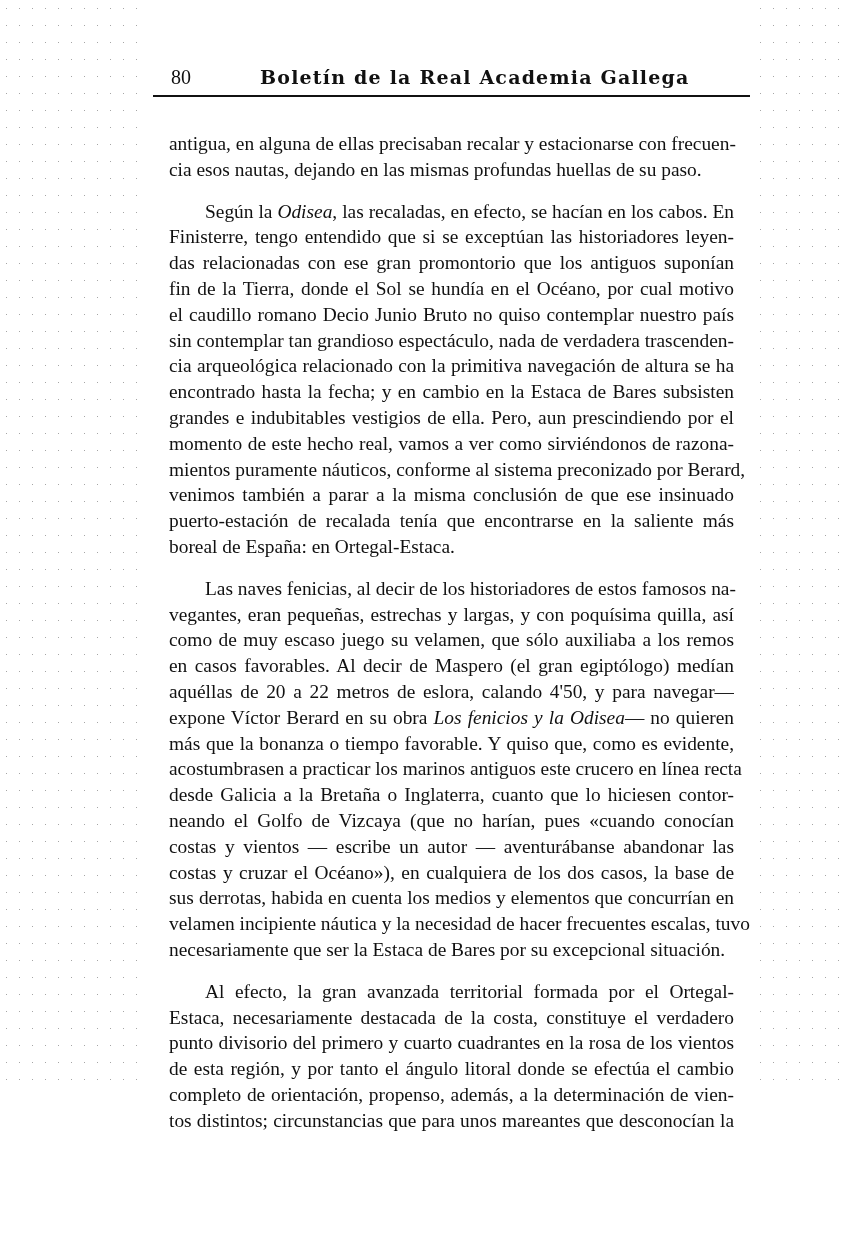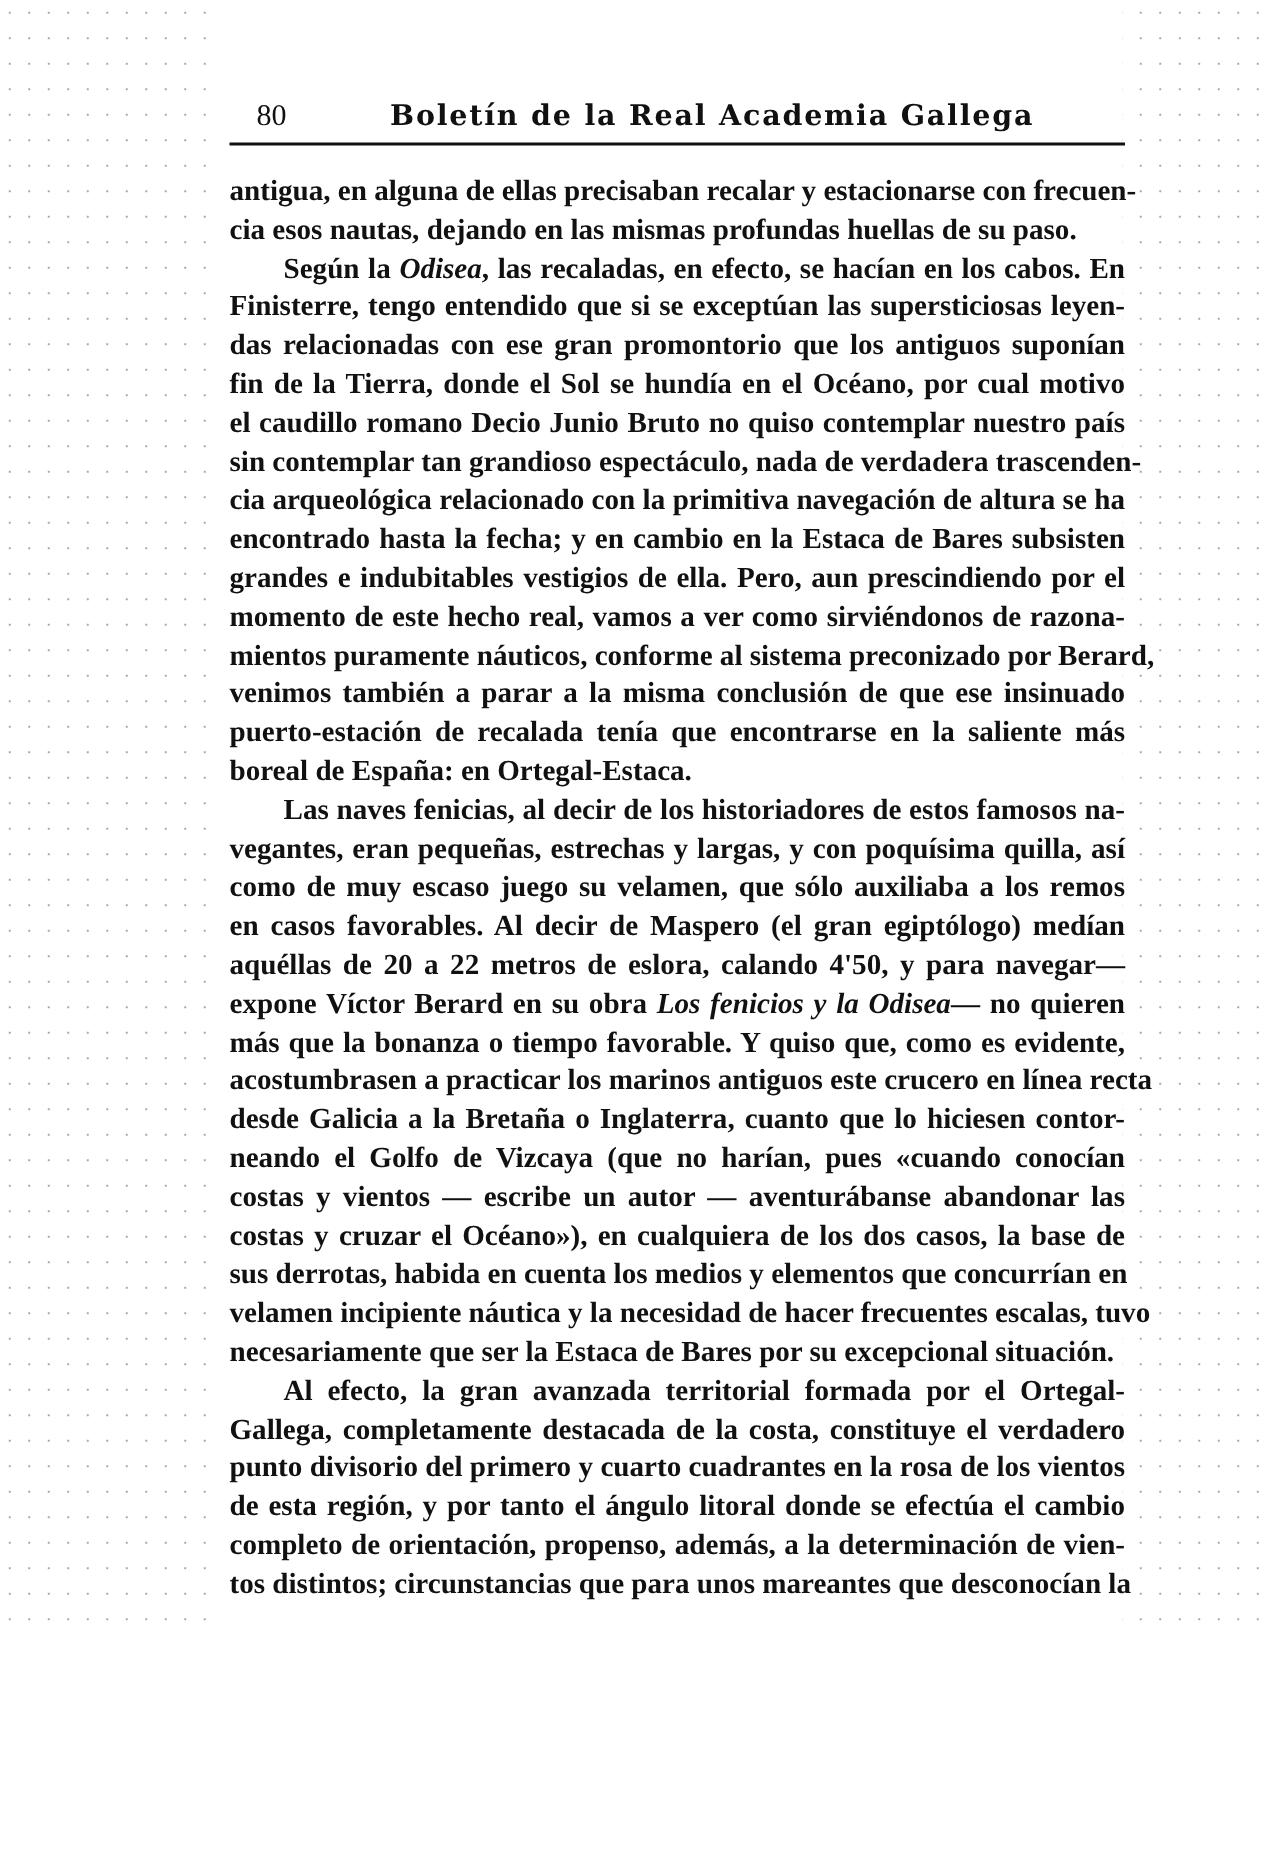--- a/index.html
+++ b/index.html
@@ -25,42 +25,42 @@
     font-family:"DejaVu Serif", serif; font-weight:bold;
   }
   .head-rule {
     position:absolute; left:153px; top:95px; width:597px; height:2px; background:#111;
   }
   .text-block {
     position:absolute; left:153px; top:115px; width:597px;
     font-family:"Liberation Serif", serif; font-size:19.4px; line-height:25.8px; color:#111;
     text-align:justify;
   }
-  .para { margin:0; text-indent:0;font-weight:bold; }
+  .para { margin:16px; text-indent:0; }
   .line { display:block; text-align:justify; text-align-last:justify; white-space:nowrap; height:25.8px; }
   .line.last { text-align-last:left; }
   em { font-style:italic; }
 </style>
 </head>
 <body>
 
 <div class="page">
   <div class="running-head">
     <span class="folio">80</span>
     <span class="journal-title">Boletín de la Real Academia Gallega</span>
   </div>
   <div class="head-rule"></div>
   <div class="text-block" id="text-block">
       <div class="para">
         <span class="line">antigua, en alguna de ellas precisaban recalar y estacionarse con frecuen-</span>
         <span class="line last">cia esos nautas, dejando en las mismas profundas huellas de su paso.</span>
       </div>
       <div class="para">
         <span class="line" style="text-indent: 36px;">Según la <em>Odisea</em>, las recaladas, en efecto, se hacían en los cabos. En</span>
-        <span class="line">Finisterre, tengo entendido que si se exceptúan las supersticiosas leyen-</span>
+        <span class="line">Finisterre, tengo entendido que si se exceptúan las historiadores leyen-</span>
         <span class="line">das relacionadas con ese gran promontorio que los antiguos suponían</span>
         <span class="line">fin de la Tierra, donde el Sol se hundía en el Océano, por cual motivo</span>
         <span class="line">el caudillo romano Decio Junio Bruto no quiso contemplar nuestro país</span>
         <span class="line">sin contemplar tan grandioso espectáculo, nada de verdadera trascenden-</span>
         <span class="line">cia arqueológica relacionado con la primitiva navegación de altura se ha</span>
         <span class="line">encontrado hasta la fecha; y en cambio en la Estaca de Bares subsisten</span>
         <span class="line">grandes e indubitables vestigios de ella. Pero, aun prescindiendo por el</span>
         <span class="line">momento de este hecho real, vamos a ver como sirviéndonos de razona-</span>
         <span class="line">mientos puramente náuticos, conforme al sistema preconizado por Berard,</span>
         <span class="line">venimos también a parar a la misma conclusión de que ese insinuado</span>
@@ -79,20 +79,20 @@
         <span class="line">desde Galicia a la Bretaña o Inglaterra, cuanto que lo hiciesen contor-</span>
         <span class="line">neando el Golfo de Vizcaya (que no harían, pues «cuando conocían</span>
         <span class="line">costas y vientos — escribe un autor — aventurábanse abandonar las</span>
         <span class="line">costas y cruzar el Océano»), en cualquiera de los dos casos, la base de</span>
         <span class="line">sus derrotas, habida en cuenta los medios y elementos que concurrían en</span>
         <span class="line">velamen incipiente náutica y la necesidad de hacer frecuentes escalas, tuvo</span>
         <span class="line last">necesariamente que ser la Estaca de Bares por su excepcional situación.</span>
       </div>
       <div class="para">
         <span class="line" style="text-indent: 36px;">Al efecto, la gran avanzada territorial formada por el Ortegal-</span>
-        <span class="line">Gallega, completamente destacada de la costa, constituye el verdadero</span>
+        <span class="line">Estaca, necesariamente destacada de la costa, constituye el verdadero</span>
         <span class="line">punto divisorio del primero y cuarto cuadrantes en la rosa de los vientos</span>
         <span class="line">de esta región, y por tanto el ángulo litoral donde se efectúa el cambio</span>
         <span class="line">completo de orientación, propenso, además, a la determinación de vien-</span>
         <span class="line">tos distintos; circunstancias que para unos mareantes que desconocían la</span>
       </div>
     </div>
 </div>
 
 </body></html>

